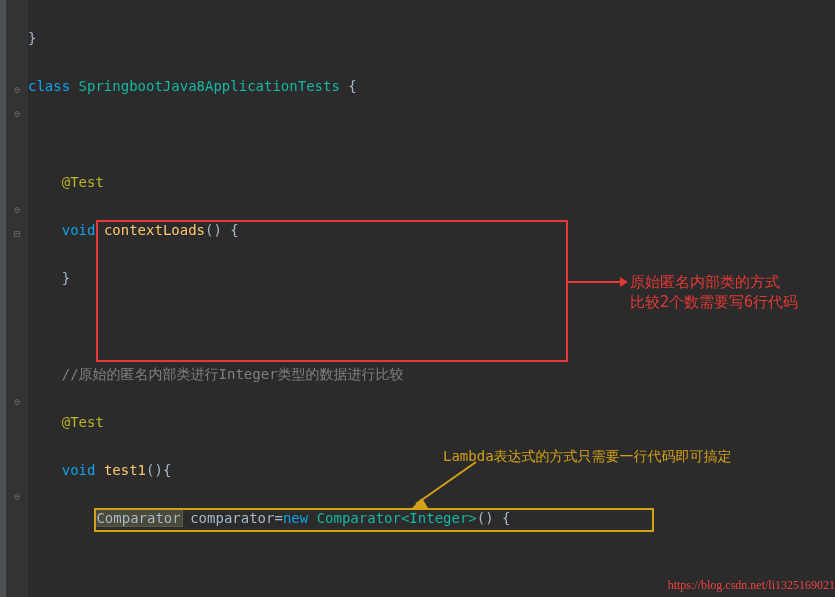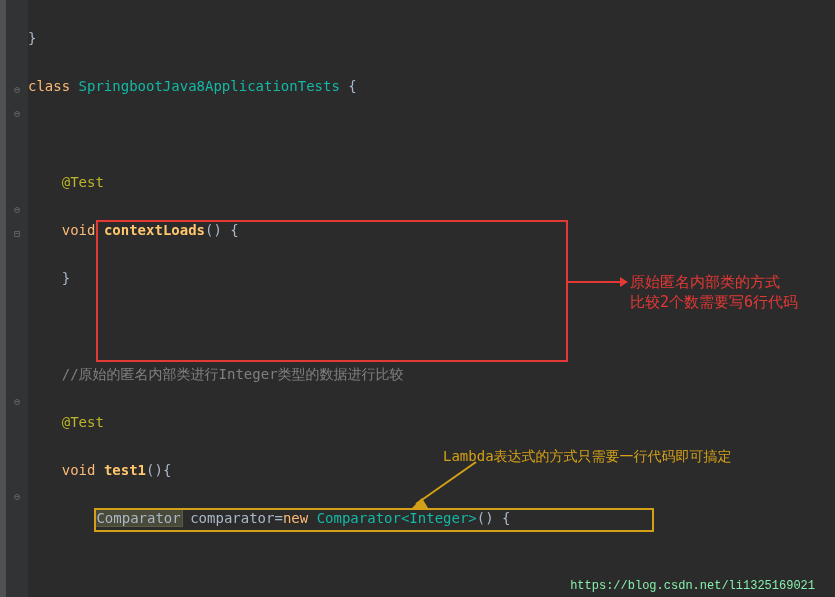--- a/index.html
+++ b/index.html
@@ -41,23 +41,23 @@
       line-height: 10px;
     }
     .code-area {
       flex: 1;
       padding: 2px 0;
       line-height: 24px;
       white-space: pre;
       position: relative;
     }
     .line { height: 24px; }
-    .kw { color: #fdba74; }
+    .kw { color: #0ea5e9; }
     .type { color: #14b8a6; }
-    .method { color: #ffc66d; font-weight: bold; }
+    .method { color: #ffc66d; }
     .ann { color: #bbb529; }
     .comment { color: #808080; }
     .punct { color: #a9b7c6; }
     .var { color: #a9b7c6; }
     .hl-box {
       background: #4a4a3a;
       outline: 1px solid #5c5c42;
       padding: 0 1px;
     }
     .red-box {
@@ -83,25 +83,25 @@
       font-size: 14px;
       white-space: normal;
       line-height: 20px;
     }
     .arrow-red, .arrow-yellow {
       position: absolute;
       pointer-events: none;
     }
     .watermark {
       position: absolute;
-      right: 20px;
+      right: 0;
       bottom: 4px;
-      color: #86efac;
+      color: #ef4444;
       font-size: 12px;
-      font-family: Liberation Mono, monospace;
+      font-family: Liberation Serif, serif;
     }
   </style>
 </head>
 <body>
 
 <div class="editor">
   <div class="gutter">
     <div class="gutter-bar"></div>
     <span class="fold-icon" style="top:85px">⊖</span>
     <span class="fold-icon" style="top:109px">⊖</span>

